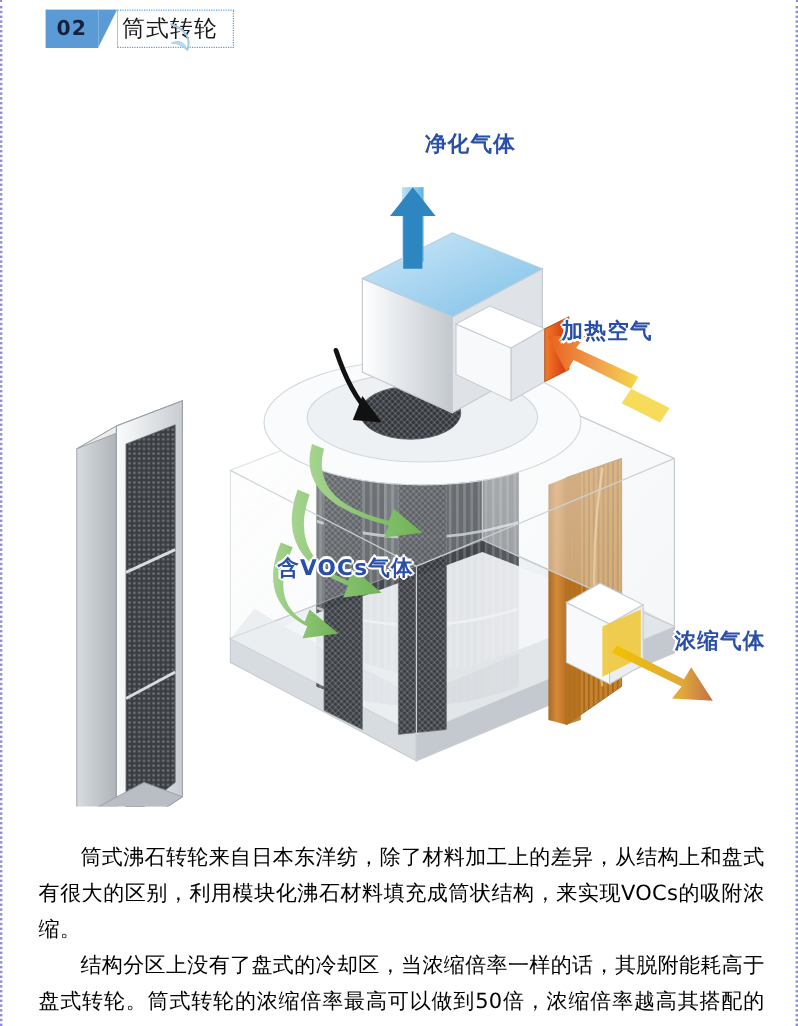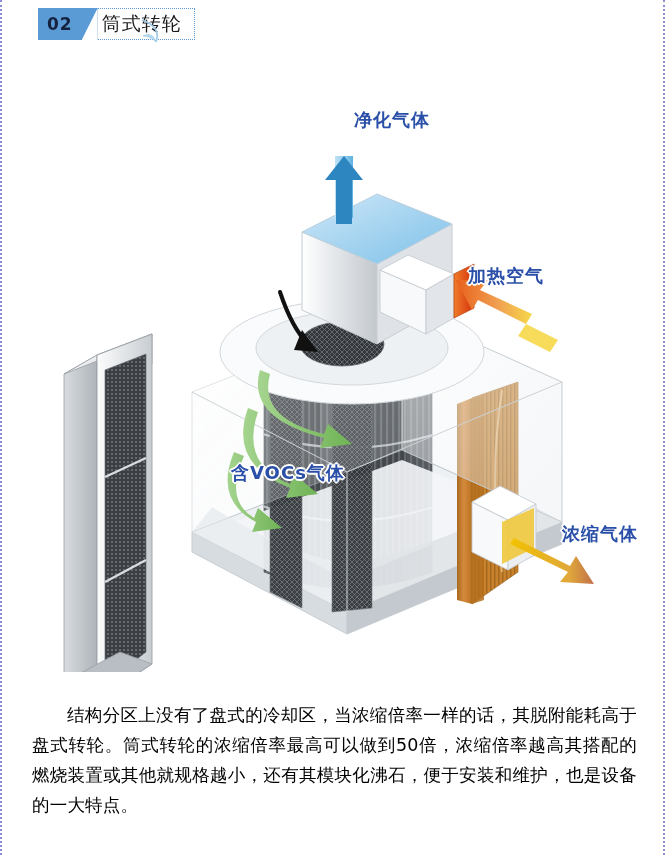--- a/index.html
+++ b/index.html
@@ -333,15 +333,16 @@
     </div>
     <div class="lbl" style="left:182px;top:409px;margin-left:47px;">
       <span>含VOCs气体</span>
     </div>
     <div class="lbl" style="left:560px;top:470px;">
       <span>浓缩气体</span>
     </div>
   </div>
 
   <div class="body-text">
+    <p>筒式沸石转轮来自日本东洋纺，除了材料加工上的差异，从结构上和盘式有很大的区别，利用模块化沸石材料填充成筒状结构，来实现VOCs的吸附浓缩。</p>
     <p>结构分区上没有了盘式的冷却区，当浓缩倍率一样的话，其脱附能耗高于盘式转轮。筒式转轮的浓缩倍率最高可以做到50倍，浓缩倍率越高其搭配的燃烧装置或其他就规格越小，还有其模块化沸石，便于安装和维护，也是设备的一大特点。</p>
   </div>
 </div>
 
 </body></html>

